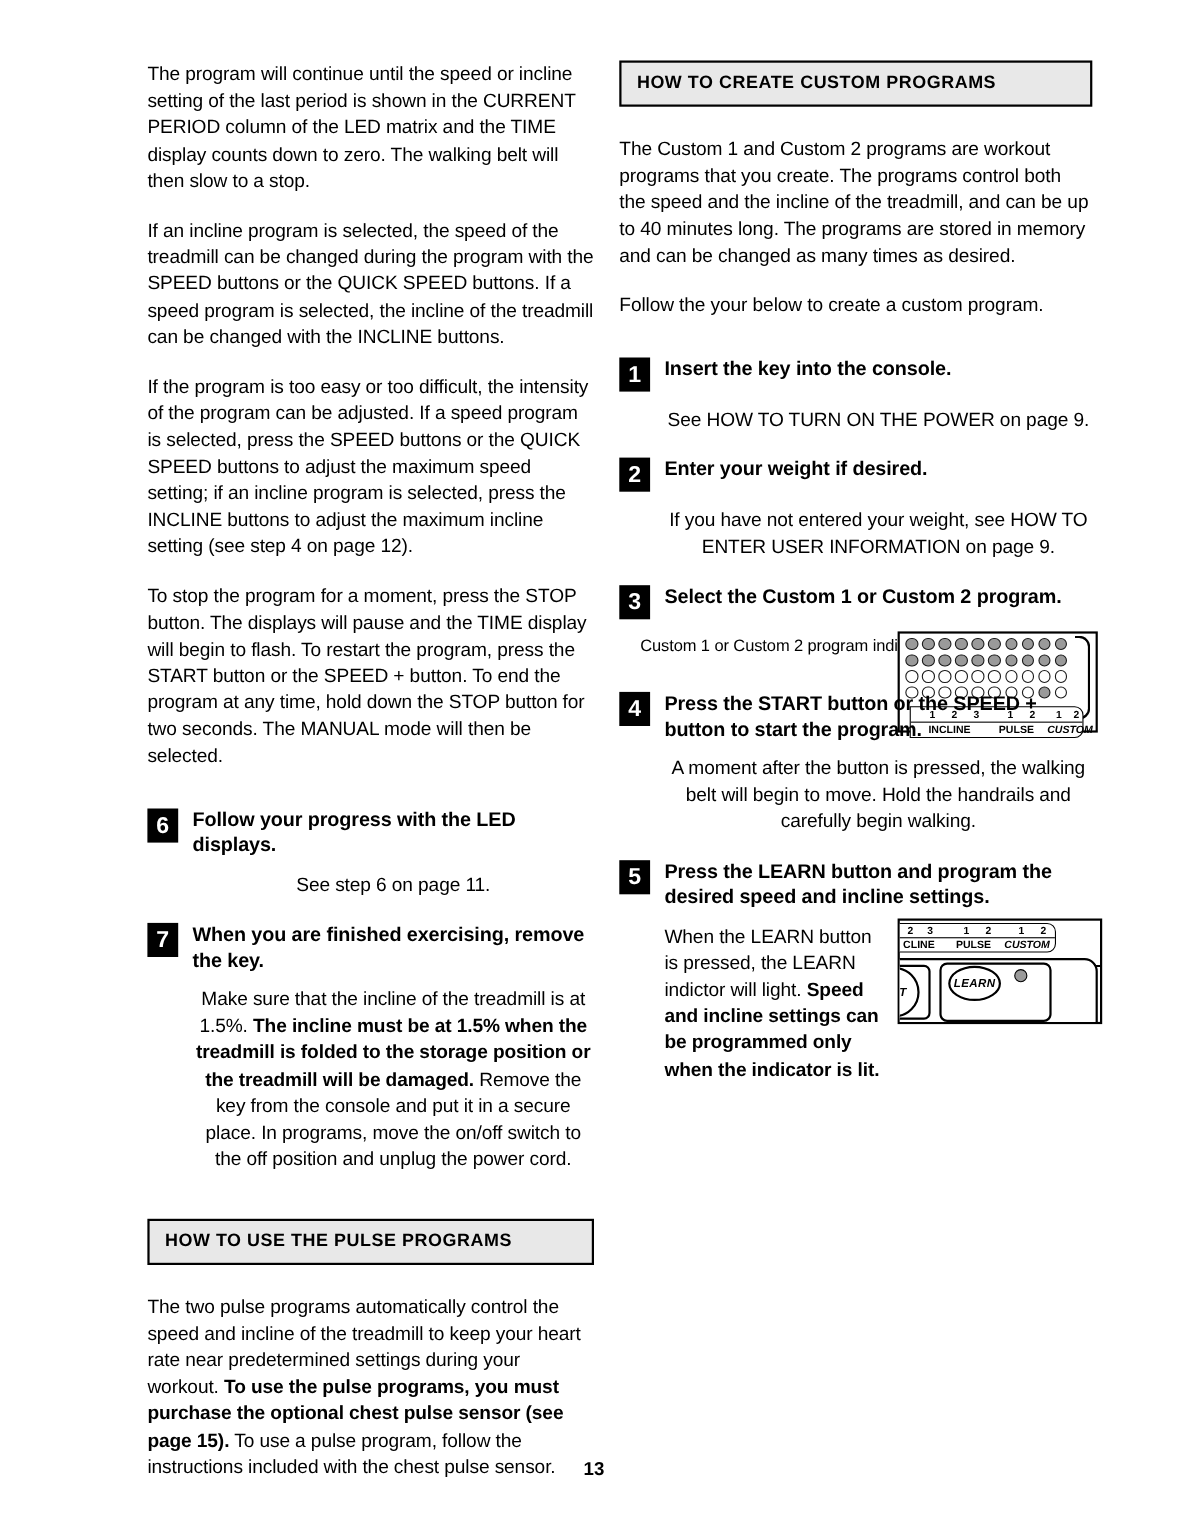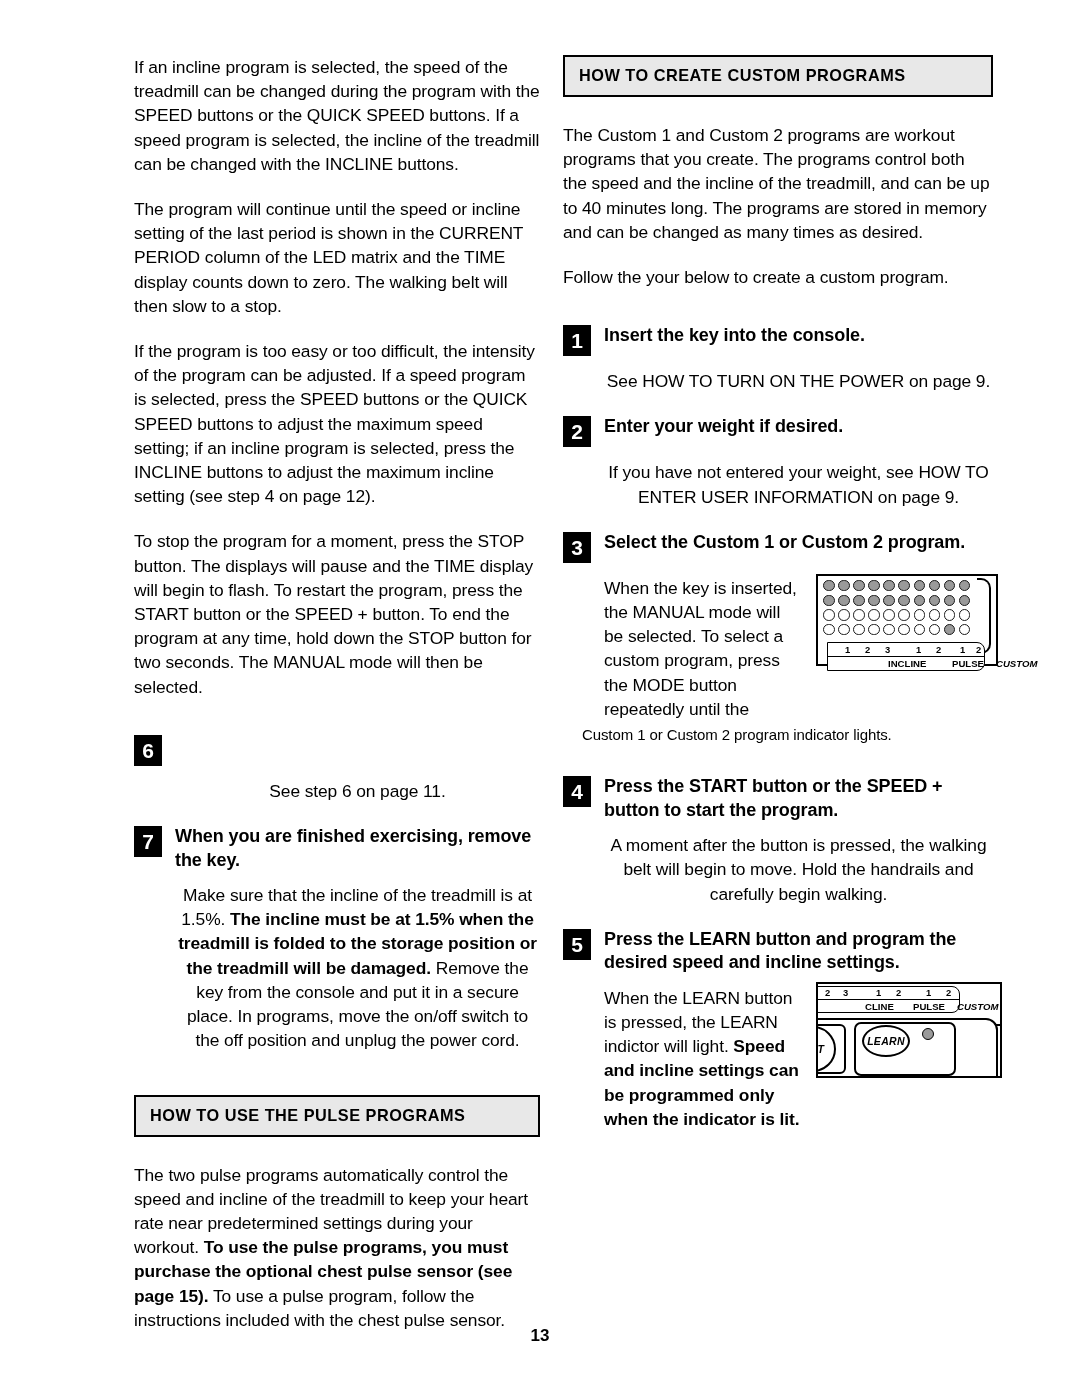--- a/index.html
+++ b/index.html
@@ -162,21 +162,21 @@
   }
   .lbl-nums span { position: absolute; top: 0; }
   .lbl-grp {
     position: relative;
     height: 12px;
     font-size: 9.6px;
     font-weight: bold;
     border-top: 1.4px solid #000;
     margin-top: 0px;
   }
-  .lbl-grp span { position: absolute; top: 1px; margin-left: 44px; }
+  .lbl-grp span { position: absolute; top: 1px; }
   .lbl-grp span.ital { font-style: italic; }
 
   
   .fig-learn {
     position: absolute;
     left: 212px;
     top: -4px;
     width: 186px;
     height: 96px;
     border: 2.5px solid #000;
@@ -274,32 +274,33 @@
     font-weight: bold;
   }
 </style>
 </head>
 <body>
 
 <div class="page">
 
   <div class="col col-left">
 
+    <p class="body-text">The program will continue until the speed or incline setting of the last period is shown in the CURRENT PERIOD column of the LED matrix and the TIME display counts down to zero. The walking belt will then slow to a stop.</p>
+
     <p class="body-text">If an incline program is selected, the speed of the treadmill can be changed during the program with the SPEED buttons or the QUICK SPEED buttons. If a speed program is selected, the incline of the treadmill can be changed with the INCLINE buttons.</p>
 
-    <p class="body-text">The program will continue until the speed or incline setting of the last period is shown in the CURRENT PERIOD column of the LED matrix and the TIME display counts down to zero. The walking belt will then slow to a stop.</p>
-
     <p class="body-text">If the program is too easy or too difficult, the intensity of the program can be adjusted. If a speed program is selected, press the SPEED buttons or the QUICK SPEED buttons to adjust the maximum speed setting; if an incline program is selected, press the INCLINE buttons to adjust the maximum incline setting (see step 4 on page 12).</p>
 
     <p class="body-text">To stop the program for a moment, press the STOP button. The displays will pause and the TIME display will begin to flash. To restart the program, press the START button or the SPEED + button. To end the program at any time, hold down the STOP button for two seconds. The MANUAL mode will then be selected.</p>
 
     <div class="gap-sm"></div>
 
     <div class="step">
       <div class="num">6</div>
+      <div class="step-title">Follow your progress with the LED displays.</div>
     </div>
     <div class="step-body">See step 6 on page 11.</div>
 
     <div class="gap-md"></div>
 
     <div class="step">
       <div class="num">7</div>
       <div class="step-title">When you are finished exercising, remove the key.</div>
     </div>
     <div class="step-body">
@@ -344,21 +345,20 @@
     <div class="step-body">If you have not entered your weight, see HOW TO ENTER USER INFORMATION on page 9.</div>
 
     <div class="gap-md"></div>
 
     <div class="step">
       <div class="num">3</div>
       <div class="step-title">Select the Custom 1 or Custom 2 program.</div>
     </div>
 
     <div class="step-with-fig">
-      <div class="narrow">When the key is inserted, the MANUAL mode will be selected. To select a custom program, press the MODE button repeatedly until the</div>
 
       <div class="fig-matrix">
         <div class="matrix-inner">
           <div class="matrix-rows">
             <div class="mrow">
               <span class="led on"></span>
               <span class="led on"></span>
               <span class="led on"></span>
               <span class="led on"></span>
               <span class="led on"></span>

